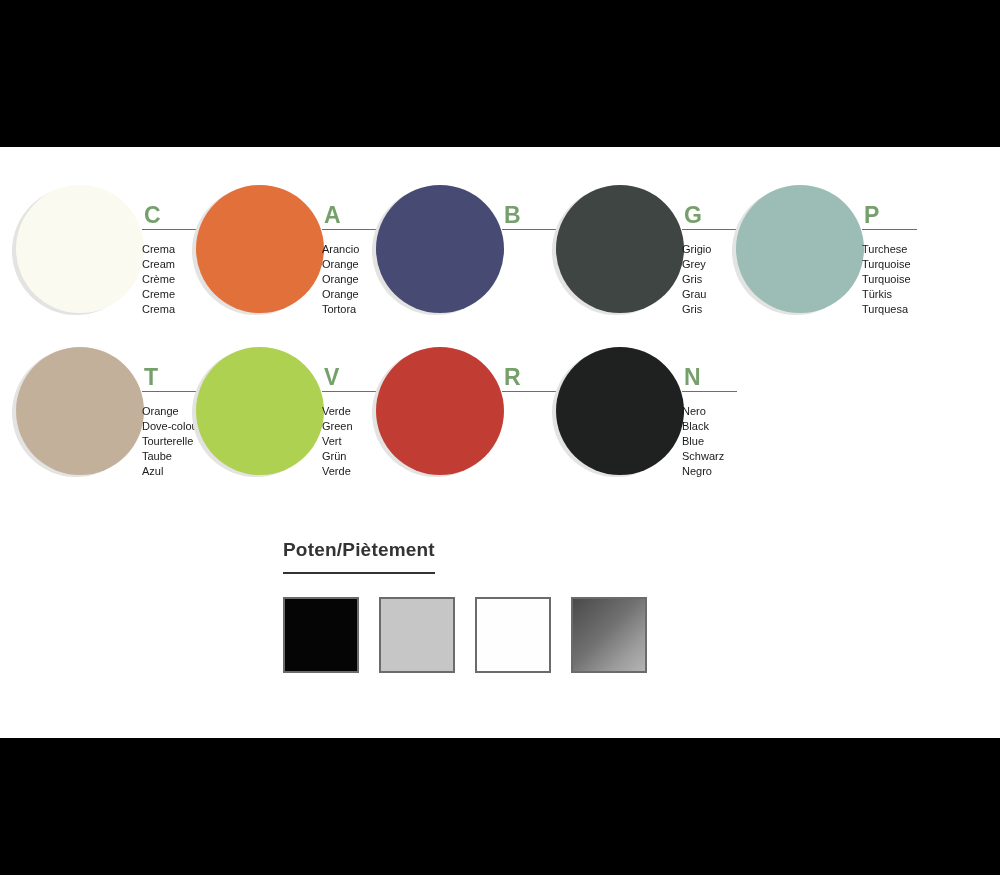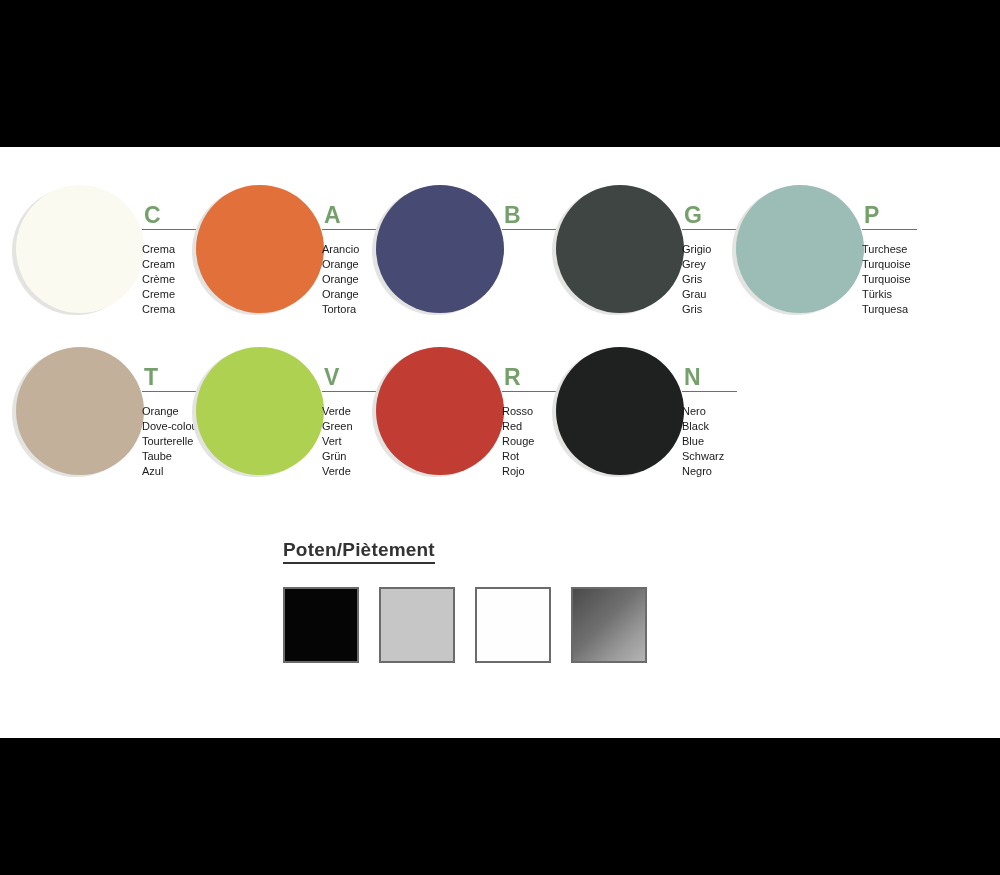--- a/index.html
+++ b/index.html
@@ -116,21 +116,21 @@
     top: 392px;
     width: 420px;
   }
   #base-title {
     font-size: 19px;
     font-weight: bold;
     color: #333333;
     letter-spacing: 0.2px;
     border-bottom: 2px solid #333333;
     display: inline-block;
-    padding-bottom: 1px;
+    padding-bottom: 11px;
     line-height: 22px;
   }
   #base-squares {
     position: relative;
     margin-top: 23px;
     height: 82px;
   }
   .base-square {
     position: absolute;
     top: 0;
@@ -265,27 +265,20 @@
           </div>
         </div>
         <div class="swatch" style="left: 372px;">
           <div class="disc-wrap">
             <div class="disc-shadow"></div>
             <div class="disc" style="background: rgb(193, 61, 52);"></div>
           </div>
           <div class="info">
             <div class="code" style="color: rgb(118, 160, 107);">R</div>
             <div class="rule"></div>
-            <div class="names">
-              <div>Rosso</div>
-              <div>Red</div>
-              <div>Rouge</div>
-              <div>Rot</div>
-              <div>Rojo</div>
-            </div>
           </div>
         </div>
         <div class="swatch" style="left: 552px;">
           <div class="disc-wrap">
             <div class="disc-shadow"></div>
             <div class="disc" style="background: rgb(31, 32, 32);"></div>
           </div>
           <div class="info">
             <div class="code" style="color: rgb(118, 160, 107);">N</div>
             <div class="rule"></div>

